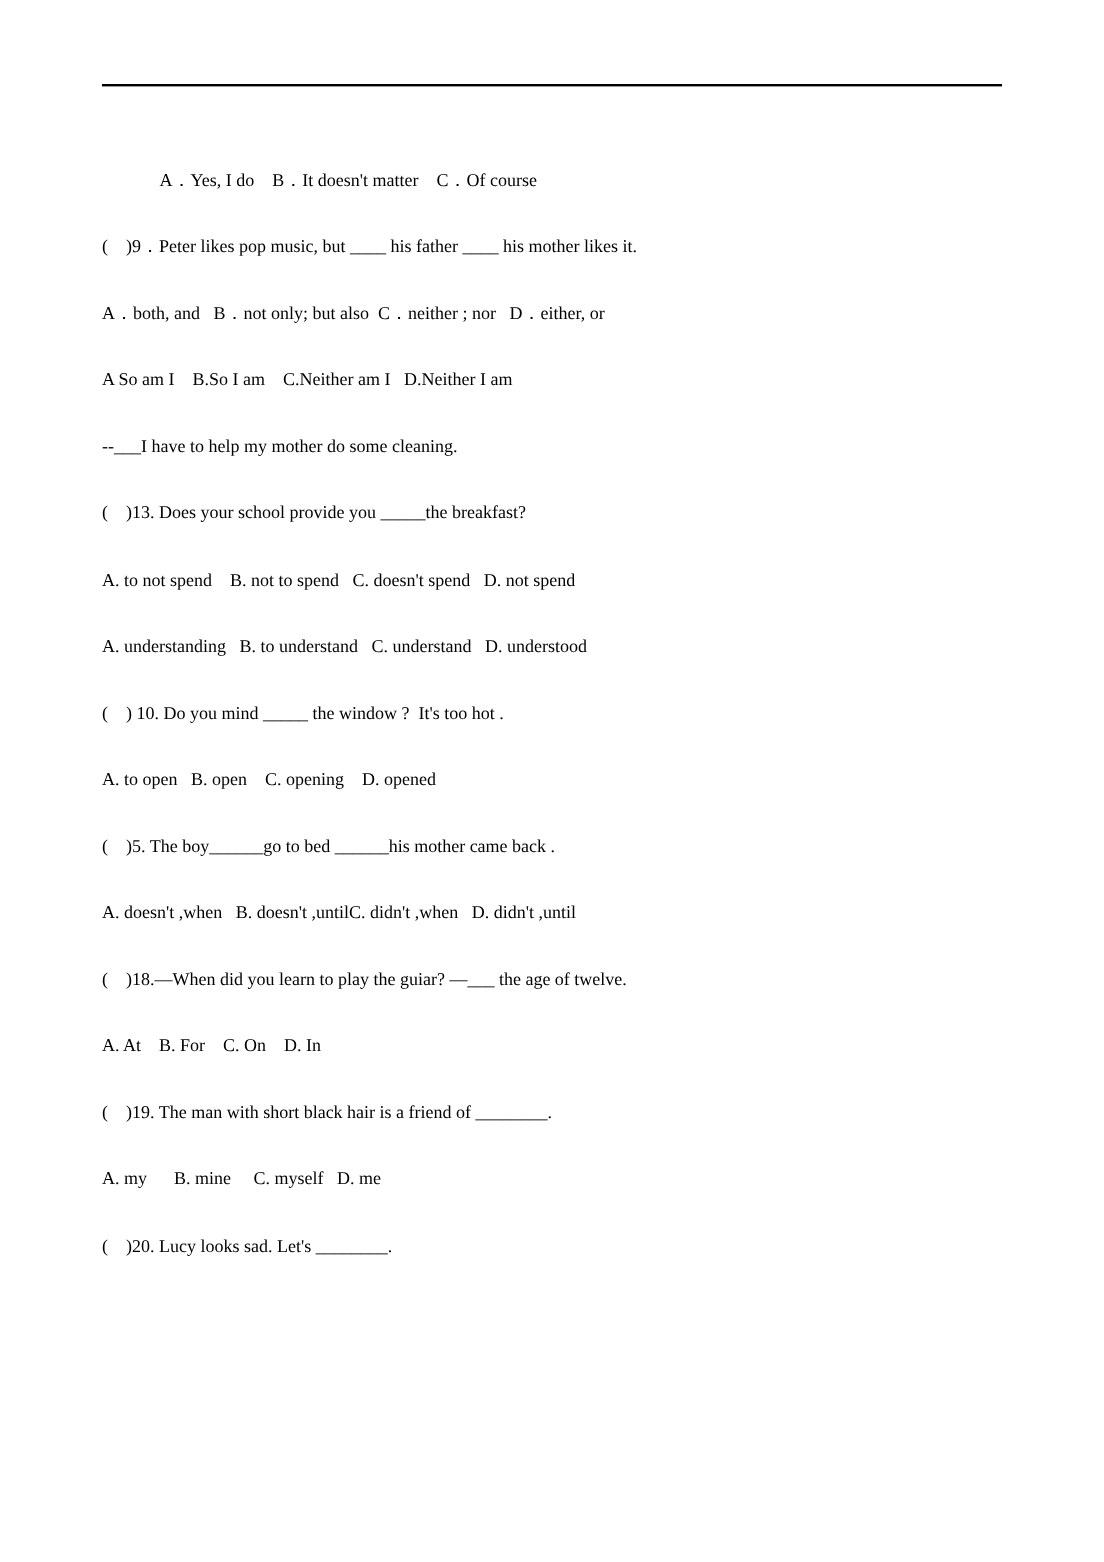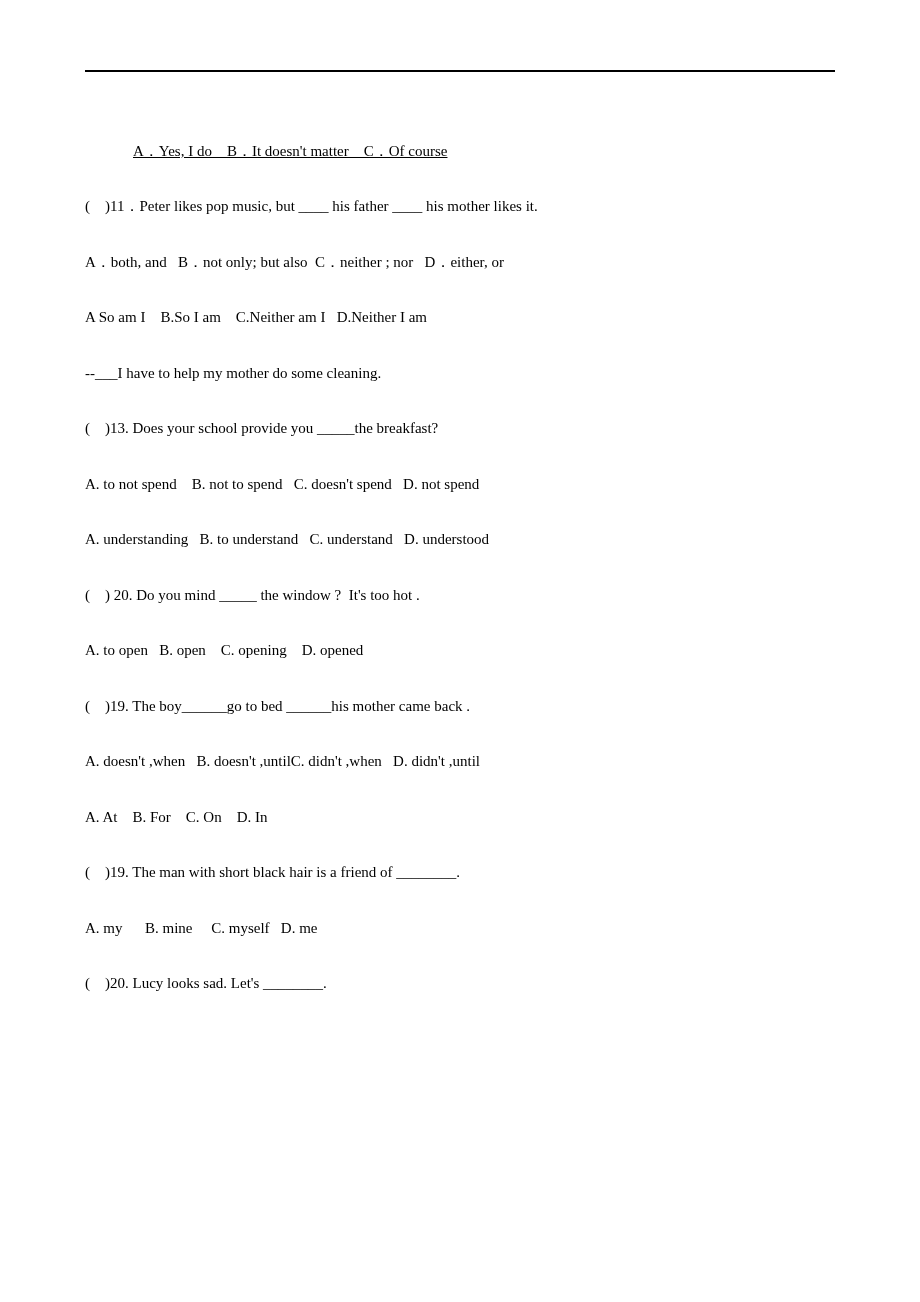--- a/index.html
+++ b/index.html
@@ -18,42 +18,43 @@
     box-sizing: border-box;
     position: relative;
   }
   .hr-top {
     border-top: 2px solid #000;
     margin: 0 0 38px 0;
   }
   .content {
     white-space: pre-wrap;
   }
-  .indent1 { padding-left: 3.2em; text-decoration: underline; }
+  .indent1 { padding-left: 3.2em; }
 </style>
 </head>
 <body>
 
 <div class="page">
 
   <div class="hr-top"></div>
 
   <div class="content">
 <div class="indent1">A．Yes, I do    B．It doesn't matter    C．Of course</div>
-<div>(    )11．Peter likes pop music, but ____ his father ____ his mother likes it.</div>
+<div>(    )9．Peter likes pop music, but ____ his father ____ his mother likes it.</div>
 <div>A．both, and   B．not only; but also  C．neither ; nor   D．either, or</div>
 <div>A So am I    B.So I am    C.Neither am I   D.Neither I am</div>
 <div>--___I have to help my mother do some cleaning.</div>
 <div>(    )13. Does your school provide you _____the breakfast?</div>
 <div>A. to not spend    B. not to spend   C. doesn't spend   D. not spend</div>
 <div>A. understanding   B. to understand   C. understand   D. understood</div>
-<div>(    ) 20. Do you mind _____ the window ?  It's too hot .</div>
+<div>(    ) 10. Do you mind _____ the window ?  It's too hot .</div>
 <div>A. to open   B. open    C. opening    D. opened</div>
-<div>(    )19. The boy______go to bed ______his mother came back .</div>
+<div>(    )5. The boy______go to bed ______his mother came back .</div>
 <div>A. doesn't ,when   B. doesn't ,untilC. didn't ,when   D. didn't ,until</div>
+<div>(    )18.—When did you learn to play the guiar? —___ the age of twelve.</div>
 <div>A. At    B. For    C. On    D. In</div>
 <div>(    )19. The man with short black hair is a friend of ________.</div>
 <div>A. my      B. mine     C. myself   D. me</div>
 <div>(    )20. Lucy looks sad. Let's ________.</div>
 
 
 
 
 
 

